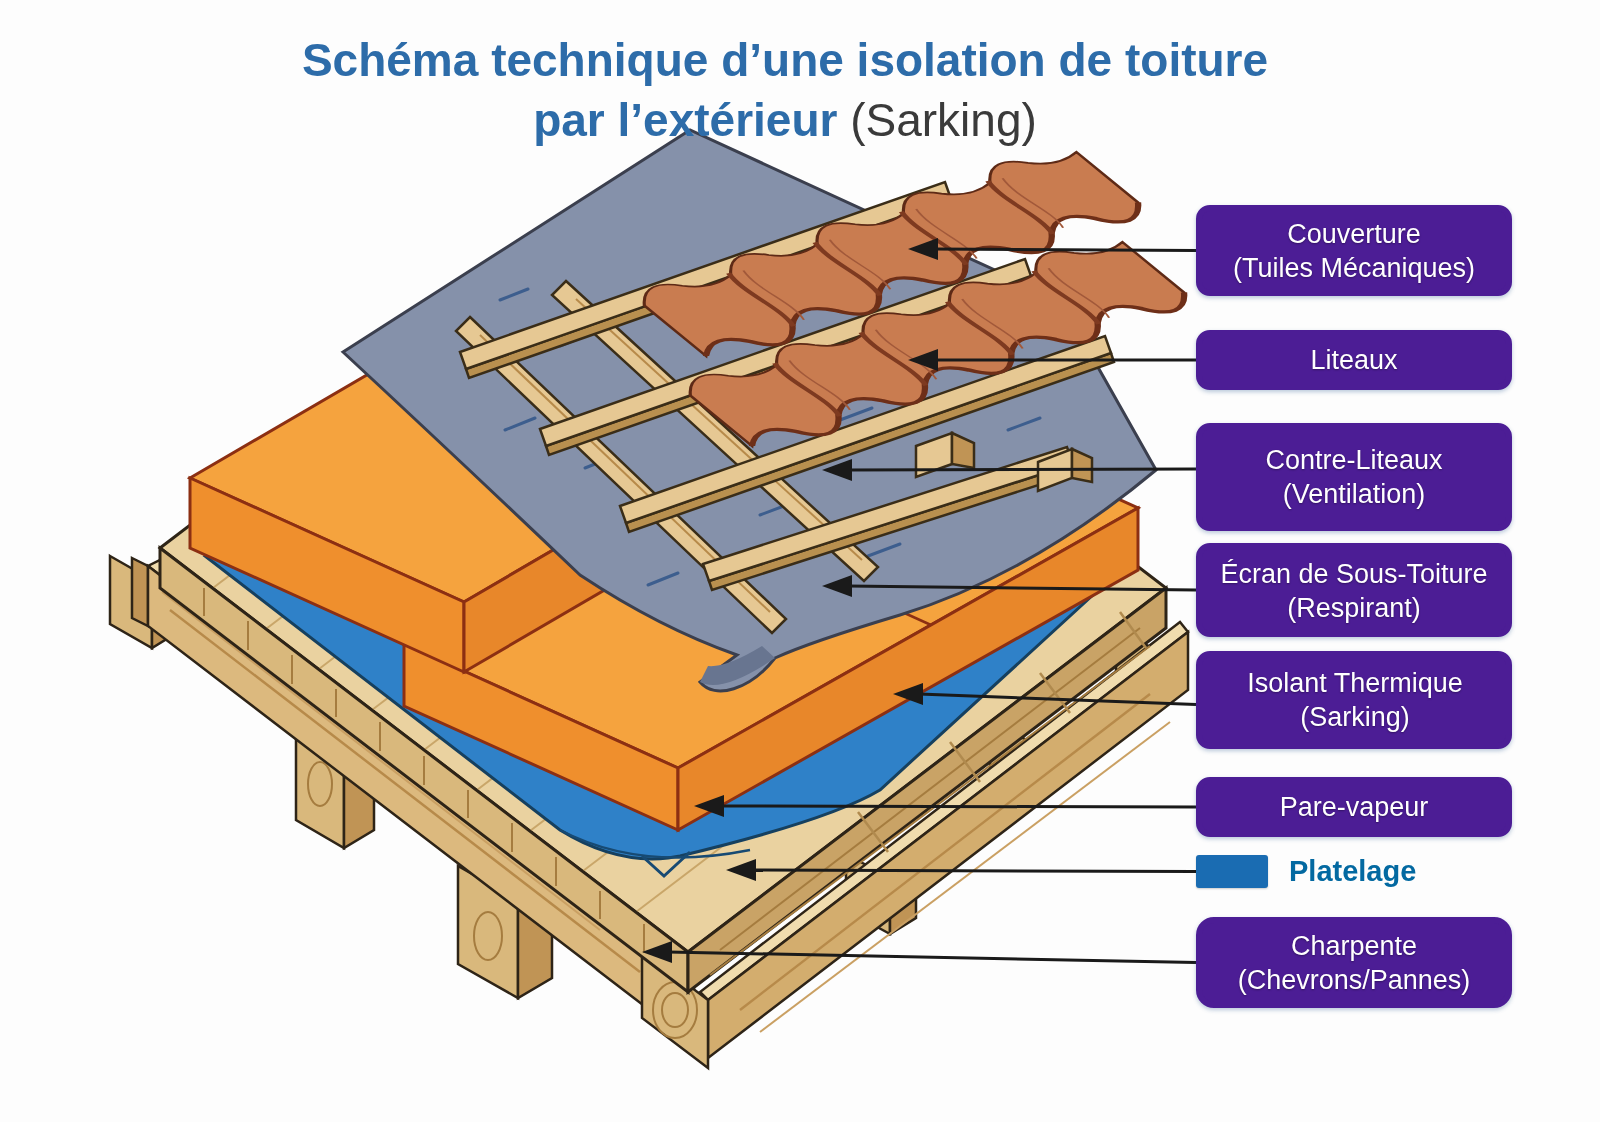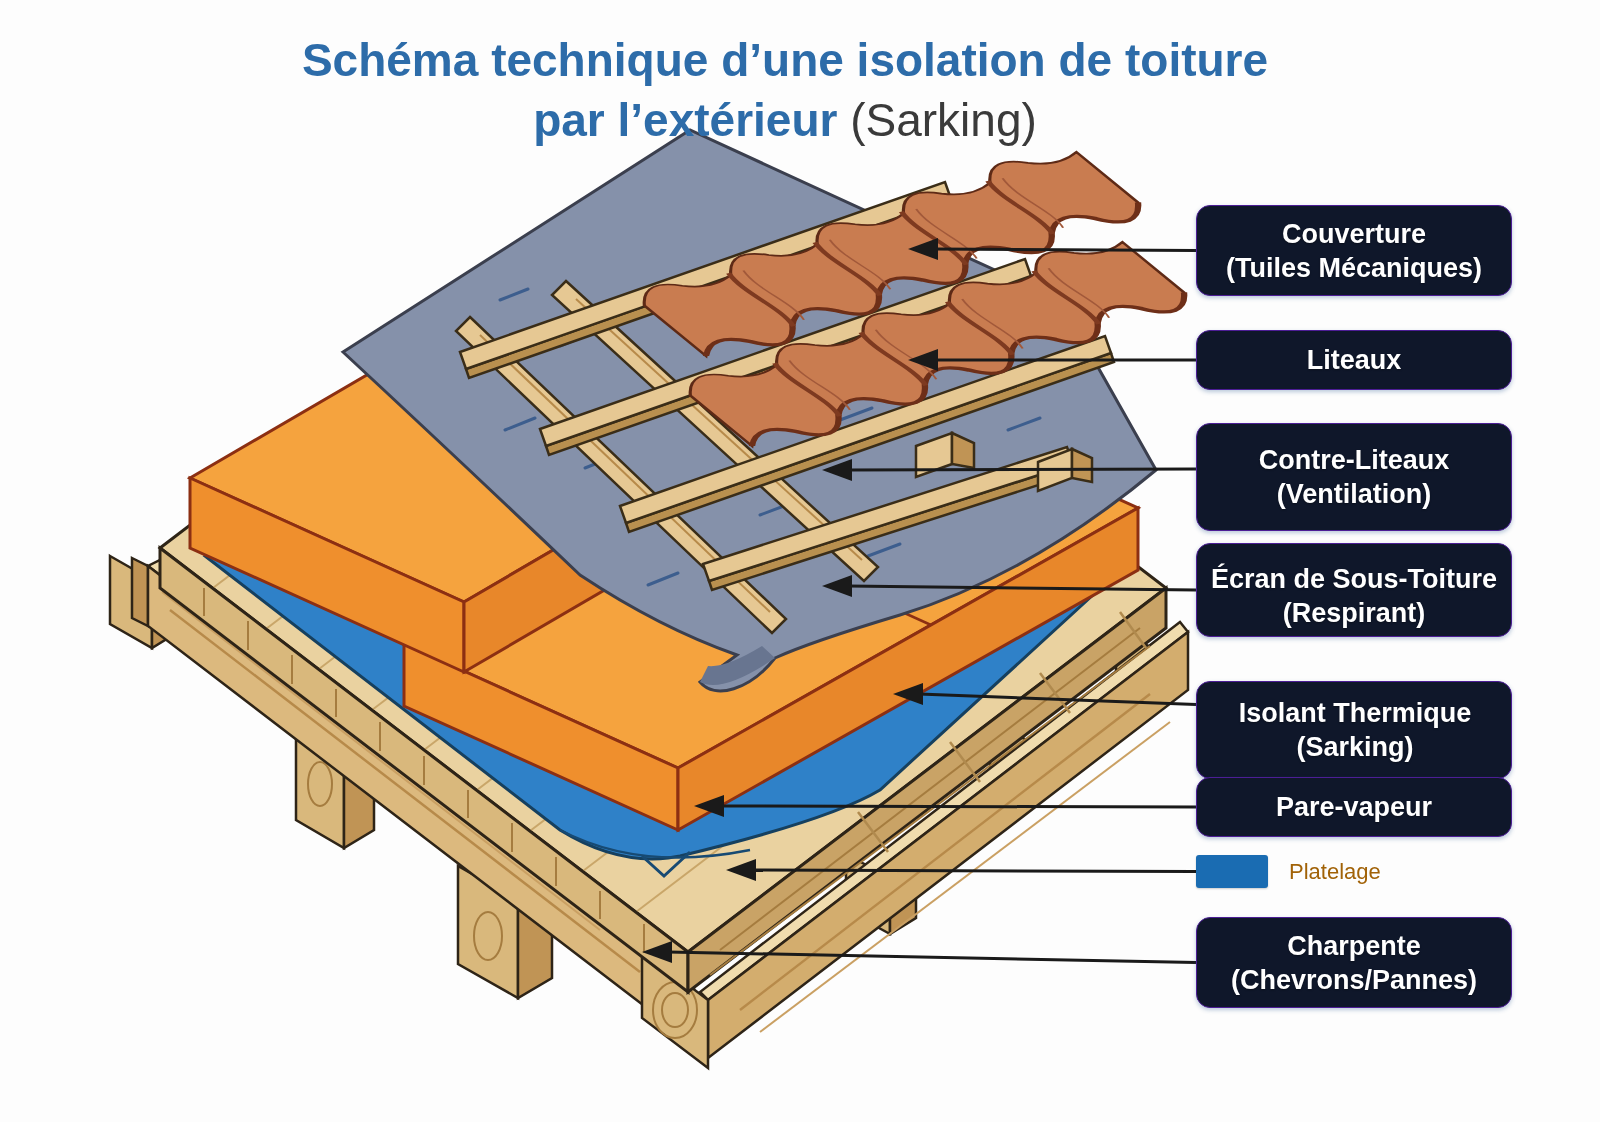--- a/index.html
+++ b/index.html
@@ -2,29 +2,29 @@
 <html><head>
 <meta charset="utf-8">
 <style>
   html,body{margin:0;padding:0;background:#ffffff;}
   #stage{position:relative;width:1600px;height:1122px;background:#fdfdfd;overflow:hidden;
          font-family:"Liberation Sans", sans-serif;}
   #art{position:absolute;left:0;top:0;}
   #title{position:absolute;left:0;top:30px;width:1570px;text-align:center;line-height:60px;
          font-size:46px;font-weight:700;color:#2d6ca9;letter-spacing:0;}
   #title .dark{color:#3a3a3a;font-weight:400;}
-  .lab{position:absolute;left:1196px;width:316px;box-sizing:border-box;background:#0f172a;
-       border:1px solid #4c1d95;border-radius:14px;color:#ffffff;font-weight:700;
+  .lab{position:absolute;left:1196px;width:316px;box-sizing:border-box;background:#4c1d95;
+       border:6px solid #4c1d95;border-radius:14px;color:#ffffff;font-weight:400;
        font-size:27px;line-height:34px;text-align:center;display:flex;flex-direction:column;
        justify-content:center;padding:6px 10px;box-shadow:0 2px 4px rgba(30,80,140,.30);
        text-shadow:0 1px 2px rgba(0,0,0,.35);}
   .lab span{display:block;}
   .swatch{position:absolute;left:1196px;width:72px;background:#1a6cb2;border-radius:3px;
           box-shadow:0 1px 2px rgba(0,0,0,.2);}
-  .swatch-text{position:absolute;left:1289px;color:#a16207;font-weight:400;font-size:22px;
+  .swatch-text{position:absolute;left:1289px;color:#0369a1;font-weight:700;font-size:29px;
                line-height:33px;white-space:nowrap;}
 </style>
 </head>
 <body>
 
 <div id="stage">
 
   <svg id="art" width="1600" height="1122" viewBox="0 0 1600 1122">
     <defs>
       <g id="tileRow">
@@ -216,27 +216,27 @@
         <span>Liteaux</span>
       </div>
       <div class="lab" style="top: 423px; height: 108px;">
         <span>Contre-Liteaux</span>
         <span>(Ventilation)</span>
       </div>
       <div class="lab" style="top: 543px; height: 94px; justify-content: flex-end;">
         <span>Écran de Sous-Toiture</span>
         <span>(Respirant)</span>
       </div>
-      <div class="lab" style="top: 681px; height: 98px; padding-left: 12px;">
+      <div class="lab" style="top: 651px; height: 98px; padding-left: 12px;">
         <span>Isolant Thermique</span>
         <span>(Sarking)</span>
       </div>
       <div class="lab" style="top: 777px; height: 60px;">
         <span>Pare-vapeur</span>
       </div>
       <div class="swatch" style="top: 855px; height: 33px;"></div>
       <div class="swatch-text" style="top: 854.5px;">Platelage</div>
-      <div class="lab" style="top: 917px; height: 91px;">
+      <div class="lab" style="top: 917px; height: 91px; border-radius: 18px;">
         <span>Charpente</span>
         <span>(Chevrons/Pannes)</span>
       </div>
     </div>
 </div>
 
 </body></html>

